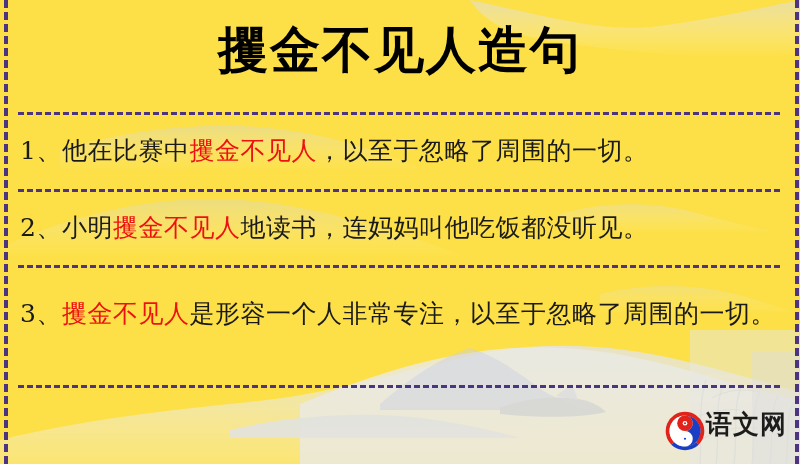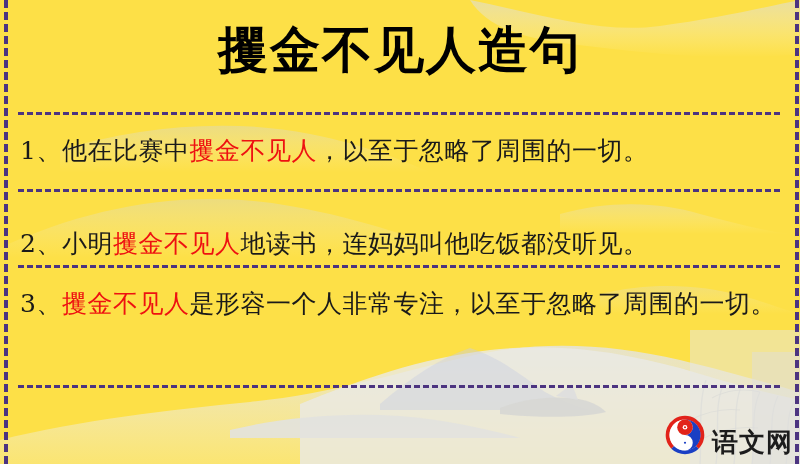--- a/index.html
+++ b/index.html
@@ -88,38 +88,37 @@
     left: 20px;
     width: 756px;
     font-family: "DejaVu Serif", "Liberation Serif", serif;
     font-size: 25px;
     line-height: 42px;
     color: #1a1a1a;
     letter-spacing: 0.5px;
     word-break: break-all;
   }
   .sentence.p1 { top: 130px; }
-  .sentence.p2 { top: 207px; margin-top: 16px; }
-  .sentence.p3 { top: 283px; }
+  .sentence.p2 { top: 207px; }
+  .sentence.p3 { top: 293px; }
 
   .hl {
     color: #ee1111;
     font-weight: normal;
   }
 
   
   .logo {
     position: absolute;
     left: 664px;
     top: 410px;
     width: 126px;
     height: 46px;
     display: flex;
-    align-items: flex-end;
-    gap: 6px;
+    align-items: flex-start;
     z-index: 5;
   }
   .logo-mark {
     width: 42px;
     height: 42px;
     flex: 0 0 42px;
   }
   .logo-text {
     font-family: "DejaVu Sans", "Liberation Sans", sans-serif;
     font-weight: bold;

